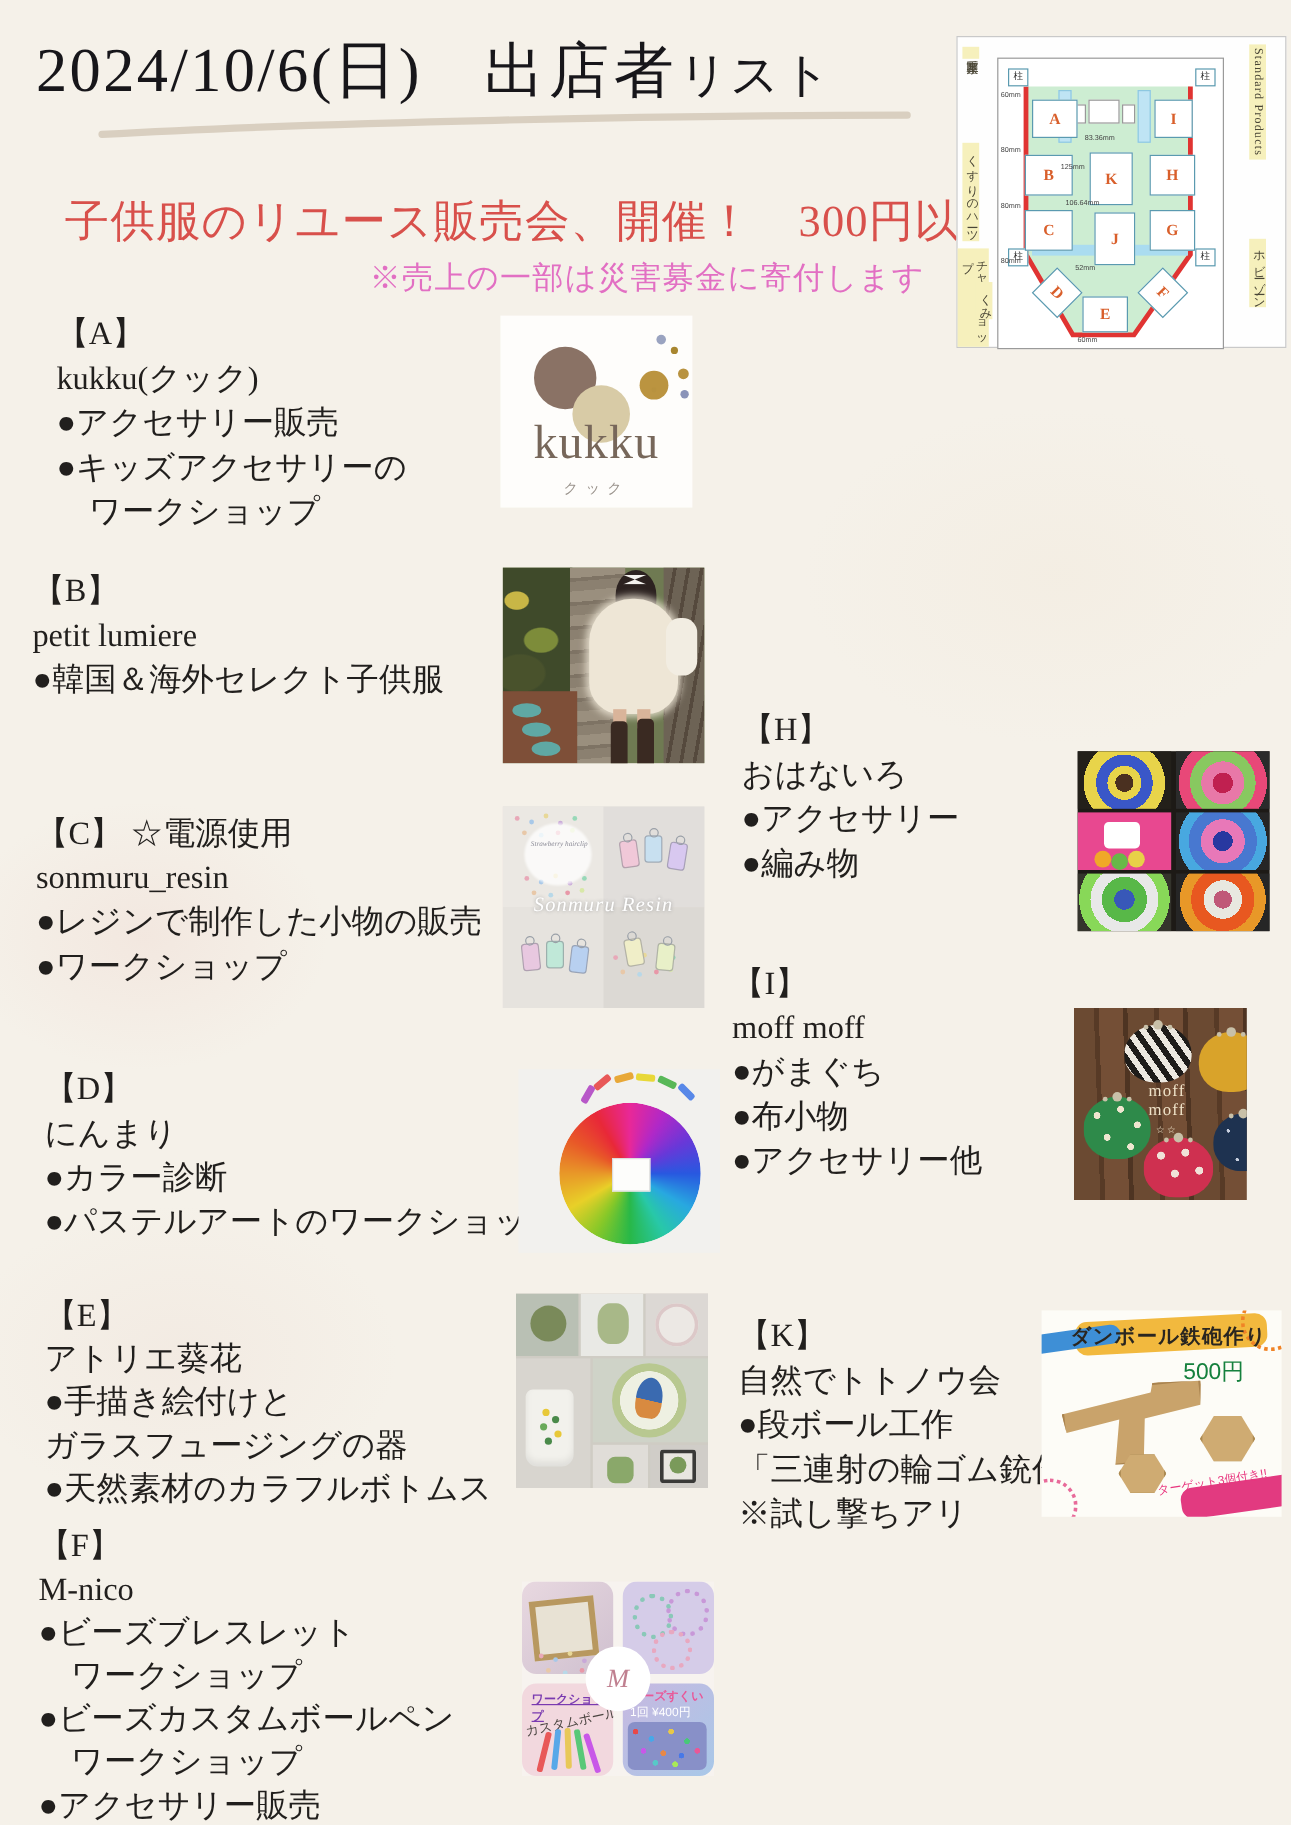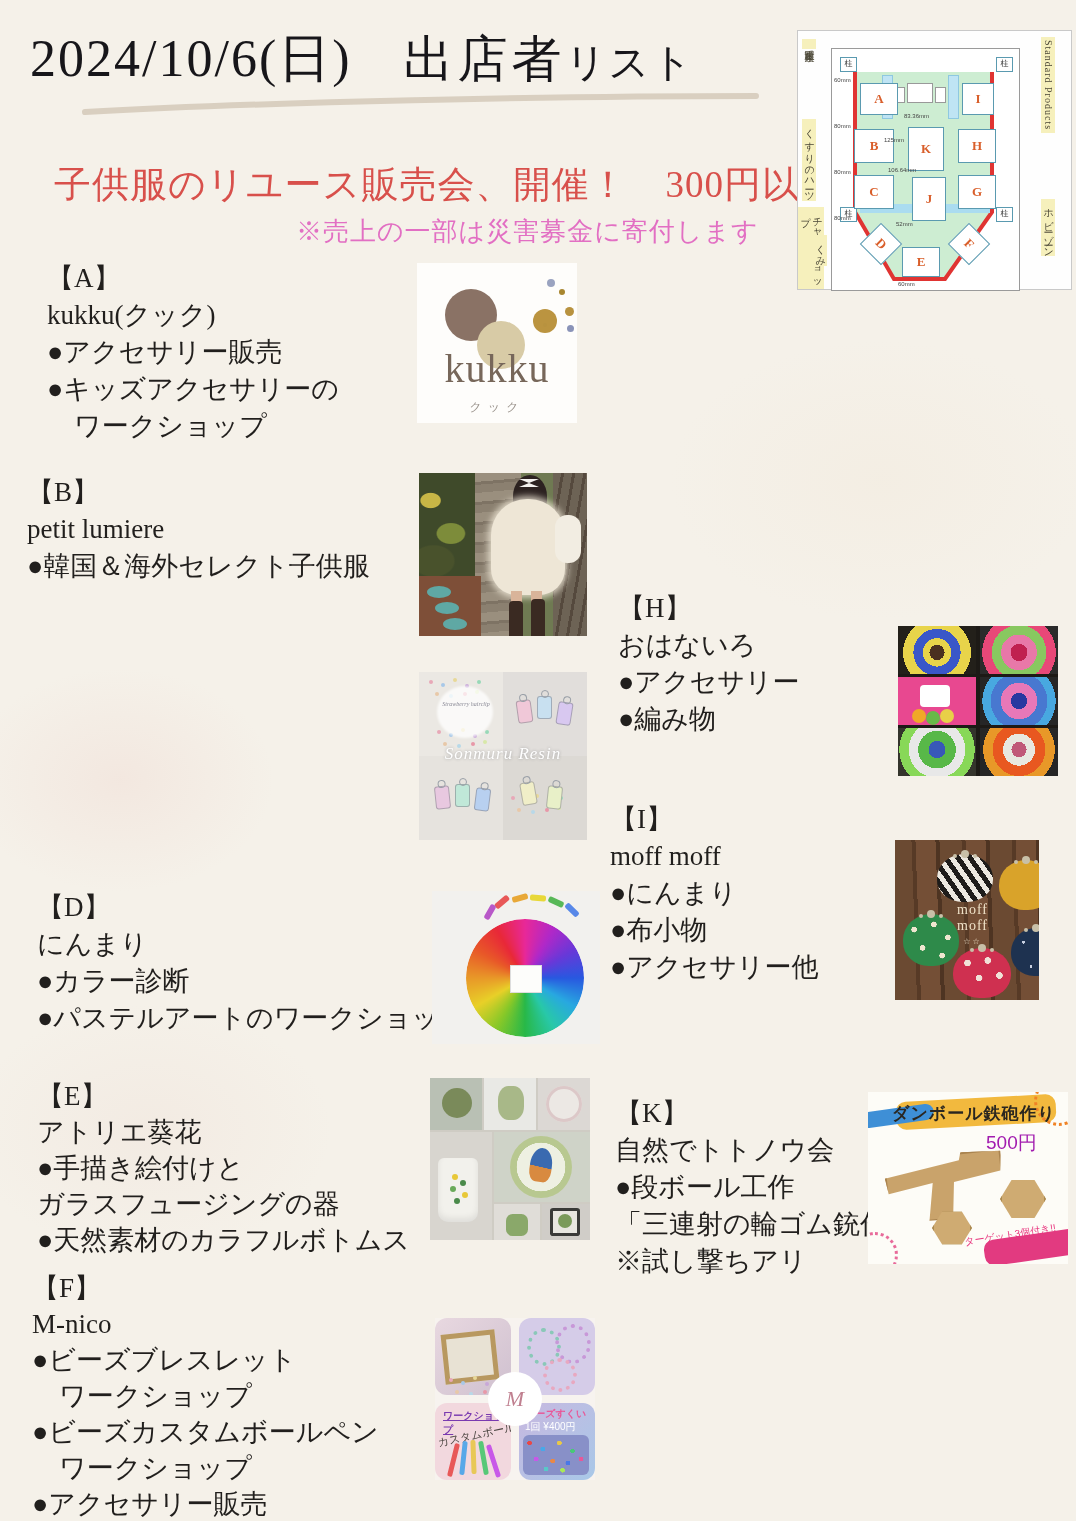--- a/index.html
+++ b/index.html
@@ -14,21 +14,21 @@
   .abs{position:absolute;}
 
   
   #title{left:30px;top:24px;color:#17161a;white-space:nowrap;}
   #title .t-date{font-size:52px;letter-spacing:2px;}
   #title .t-gap{display:inline-block;width:52px;}
   #title .t-main{font-size:50px;letter-spacing:4px;}
   #title .t-kana{font-size:40px;letter-spacing:2px;}
   #underline{left:80px;top:88px;}
   #headline{left:54px;top:160px;font-size:37px;color:#d8504b;letter-spacing:1px;white-space:nowrap;}
-  #subheadline{left:296px;top:214px;font-size:26px;color:#e26fc3;letter-spacing:1px;white-space:nowrap;}
+  #subheadline{left:308px;top:214px;font-size:26px;color:#e26fc3;letter-spacing:1px;white-space:nowrap;}
 
   
   .sec{color:#211f1d;font-size:27px;}
   .sec .ln{line-height:37px;white-space:pre;}
   #sec-a{left:47px;top:260px;}
   #sec-b{left:27px;top:474px;}
   #sec-c{left:30px;top:676px;}
   #sec-d{left:37px;top:889px;}
   #sec-e{left:37px;top:1078px;line-height:36px;}
   #sec-e .ln{line-height:36px;}
@@ -125,21 +125,21 @@
   
   #ph-k{left:868px;top:1092px;width:200px;height:172px;background:#fdfcf7;}
   .swash{position:absolute;border-radius:10px;}
   #ph-k .gun{position:absolute;left:18px;top:62px;width:118px;height:66px;background:#c9a36b;
       clip-path:polygon(0 28%,64% 12%,66% 0,100% 4%,98% 34%,58% 44%,54% 100%,34% 98%,40% 42%,2% 52%);
       transform:rotate(-6deg);box-shadow:inset 0 0 0 2px #a9834f;}
   .hex{position:absolute;background:#cfab72;
       clip-path:polygon(25% 5%,75% 5%,100% 50%,75% 95%,25% 95%,0 50%);box-shadow:inset 0 0 0 2px #ab8a52;}
   #ph-k .k-title{position:absolute;left:24px;top:10px;font-size:17px;font-weight:bold;color:#2a2620;
       font-family:"Liberation Sans","DejaVu Sans",sans-serif;letter-spacing:1px;}
-  #ph-k .k-price{position:absolute;left:118px;top:38px;font-size:19px;color:#a21caf;
+  #ph-k .k-price{position:absolute;left:118px;top:38px;font-size:19px;color:#15803d;
       font-family:"Liberation Sans","DejaVu Sans",sans-serif;}
   #ph-k .k-note{position:absolute;left:96px;top:136px;font-size:10px;color:#e8357e;
       transform:rotate(-9deg);font-family:"Liberation Sans","DejaVu Sans",sans-serif;}
   .sunburst{position:absolute;border-radius:50%;border:3px dotted #f08326;}
 
   
   #ph-f{left:435px;top:1318px;width:160px;height:162px;background:#f7f3ef;}
   #ph-f .q{position:absolute;width:76px;height:77px;border-radius:12px;overflow:hidden;}
   #ph-f .glit{position:absolute;left:8px;top:14px;width:44px;height:40px;background:#e8e2d4;
       border:5px solid #b89860;transform:rotate(-6deg);}
@@ -201,20 +201,26 @@
       <div class="ln">kukku(クック)</div>
       <div class="ln">●アクセサリー販売</div>
       <div class="ln">●キッズアクセサリーの</div>
       <div class="ln">　ワークショップ</div>
     </div>
   <div class="abs sec" id="sec-b">
       <div class="ln">【B】</div>
       <div class="ln">petit lumiere</div>
       <div class="ln">●韓国＆海外セレクト子供服　　　)</div>
     </div>
+  <div class="abs sec" id="sec-c">
+      <div class="ln">【C】 ☆電源使用</div>
+      <div class="ln">sonmuru_resin</div>
+      <div class="ln">●レジンで制作した小物の販売</div>
+      <div class="ln">●ワークショップ</div>
+    </div>
   <div class="abs sec" id="sec-d">
       <div class="ln">【D】</div>
       <div class="ln">にんまり</div>
       <div class="ln">●カラー診断</div>
       <div class="ln">●パステルアートのワークショップ</div>
     </div>
   <div class="abs sec" id="sec-e">
       <div class="ln">【E】</div>
       <div class="ln">アトリエ葵花</div>
       <div class="ln">●手描き絵付けと</div>
@@ -232,21 +238,21 @@
     </div>
   <div class="abs sec" id="sec-h">
       <div class="ln">【H】</div>
       <div class="ln">おはないろ</div>
       <div class="ln">●アクセサリー</div>
       <div class="ln">●編み物</div>
     </div>
   <div class="abs sec" id="sec-i">
       <div class="ln">【I】</div>
       <div class="ln">moff moff</div>
-      <div class="ln">●にんまり</div>
+      <div class="ln">●がまぐち</div>
       <div class="ln">●布小物</div>
       <div class="ln">●アクセサリー他</div>
     </div>
   <div class="abs sec" id="sec-k">
       <div class="ln">【K】</div>
       <div class="ln">自然でトトノウ会</div>
       <div class="ln">●段ボール工作</div>
       <div class="ln">「三連射の輪ゴム銃作り」</div>
       <div class="ln">※試し撃ちアリ</div>
     </div>

